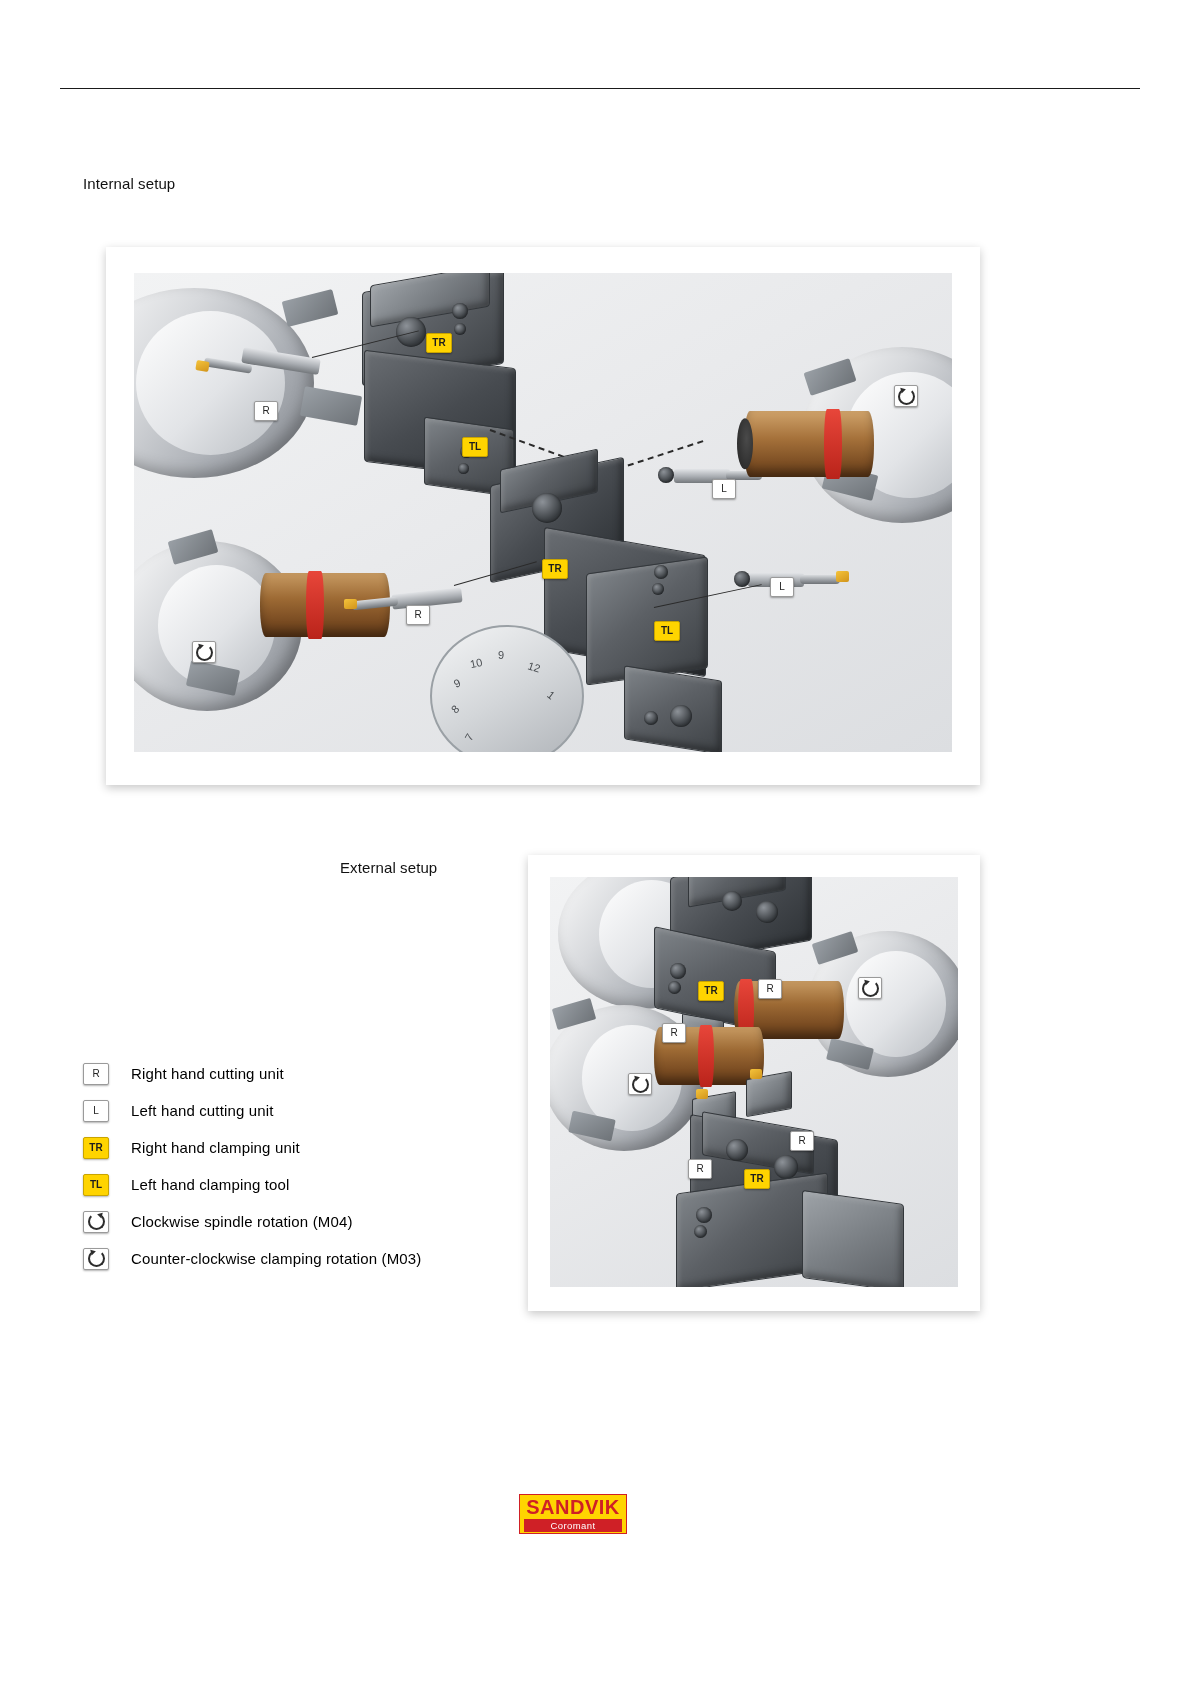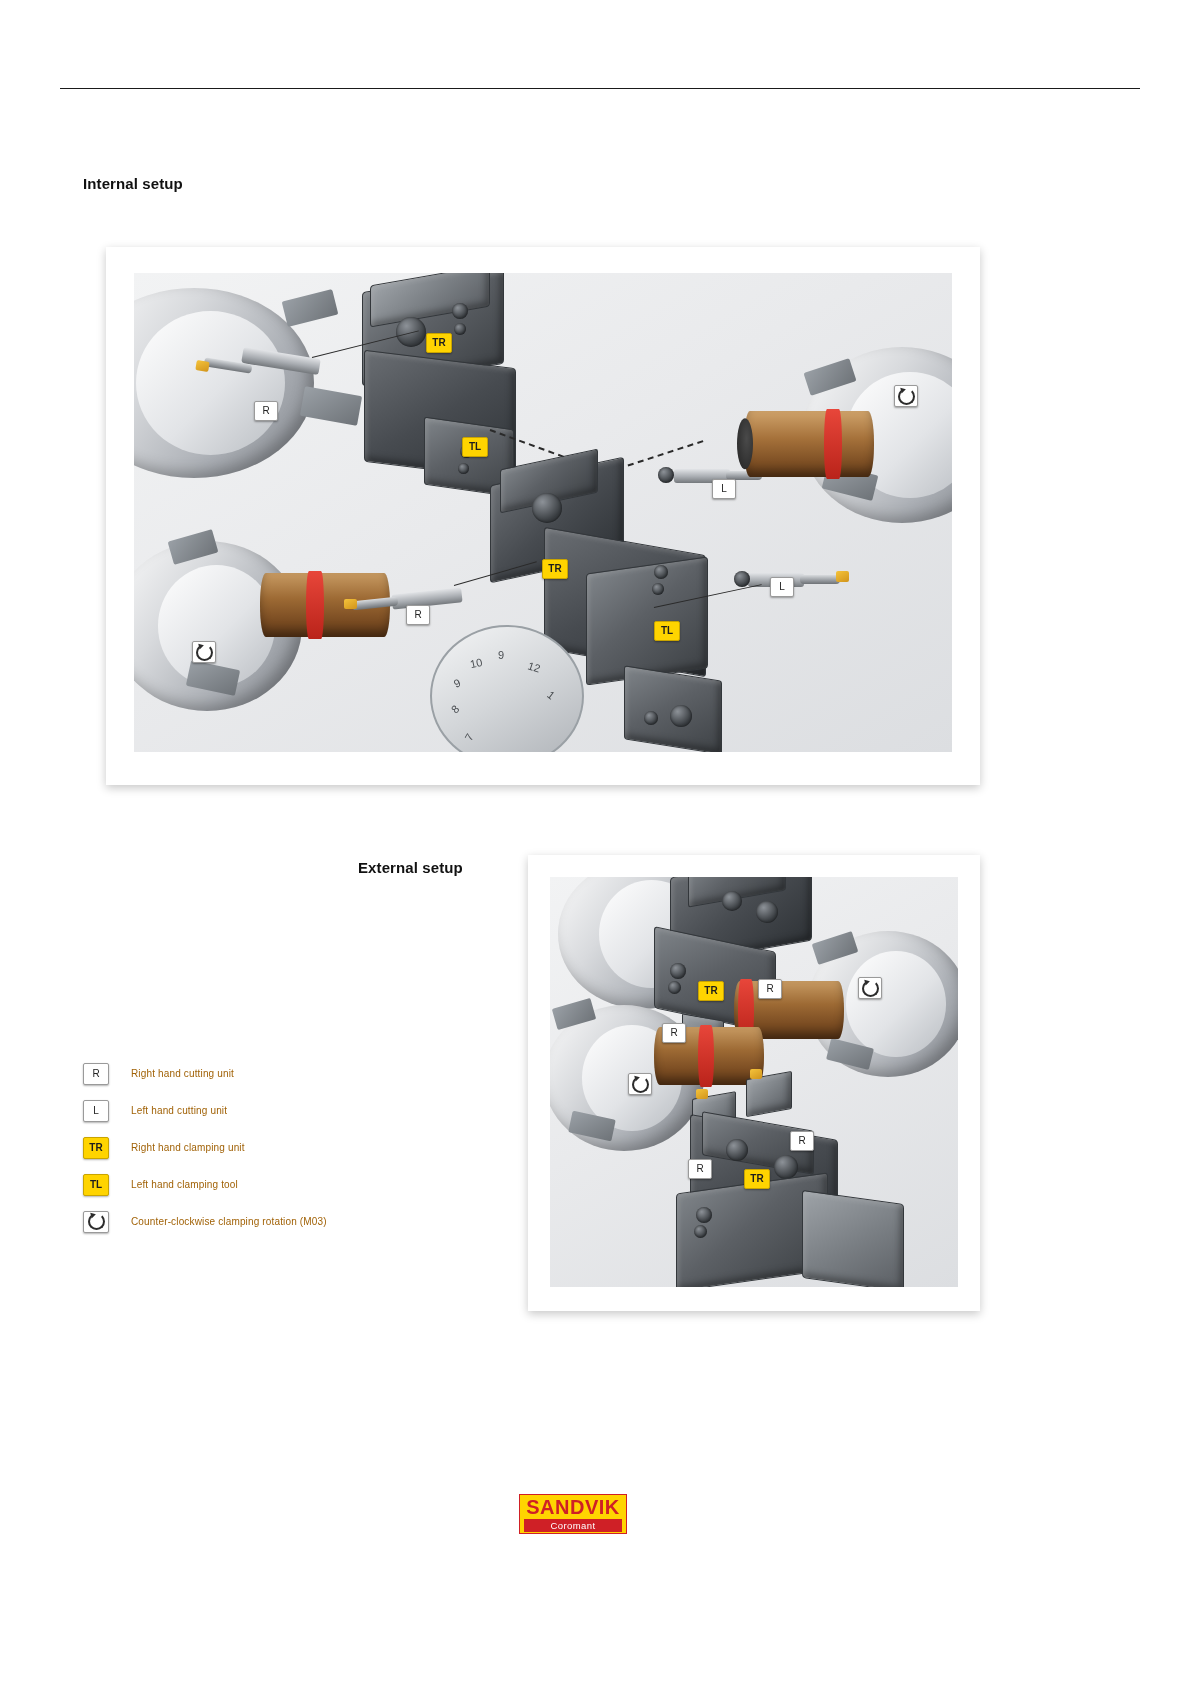--- a/index.html
+++ b/index.html
@@ -32,26 +32,26 @@
   .page-header .header-rule {
     margin-top: 10px;
     border-bottom: 1.2px solid #1a1a1a;
     width: 100%;
   }
 
   
   .section-title {
     position: absolute;
     font-size: 15px;
-    font-weight: bold;
+    font-weight: normal;
     color: #111;
     letter-spacing: 0.1px;
   }
   #internal-title { left: 83px; top: 175px; }
-  #external-title { left: 340px; top: 859px; margin-left: 18px; }
+  #external-title { left: 340px; top: 859px; }
 
   
   .figure {
     position: absolute;
     background: #ffffff;
     box-shadow: 0 3px 9px rgba(0,0,0,0.22);
   }
   .figure .inner {
     position: absolute;
     overflow: hidden;
@@ -249,22 +249,22 @@
     align-items: center;
     justify-content: center;
     border-radius: 2px;
     font-size: 10px;
     box-shadow: 0 1px 2px rgba(0,0,0,0.3);
     flex: 0 0 auto;
   }
   .legend-sym.white { background: #fff; border: 1px solid #9a9a9a; color: #222; }
   .legend-sym.yellow { background: #ffd400; border: 1px solid #c9a400; color: #1d1d1d; font-weight: bold; }
   .legend-label {
-    font-size: 10px;
-    color: #a16207;
+    font-size: 15px;
+    color: #000000;
     letter-spacing: 0.15px;
   }
 
   
   #footer-logo {
     position: absolute;
     left: 519px;
     top: 1494px;
     width: 108px;
     height: 40px;
@@ -487,20 +487,26 @@
   <div class="legend-row">
     <div class="legend-sym yellow">TR</div>
     <div class="legend-label">Right hand clamping unit</div>
   </div>
 
   <div class="legend-row">
     <div class="legend-sym yellow">TL</div>
     <div class="legend-label">Left hand clamping tool</div>
   </div>
 
+  <div class="legend-row">
+    <div class="legend-sym white">
+      <div class="rot-glyph rot-cw"></div>
+    </div>
+    <div class="legend-label">Clockwise spindle rotation (M04)</div>
+  </div>
 
   <div class="legend-row">
     <div class="legend-sym white">
       <div class="rot-glyph rot-ccw"></div>
     </div>
     <div class="legend-label">Counter-clockwise clamping rotation (M03)</div>
   </div>
 
 </div>
 

